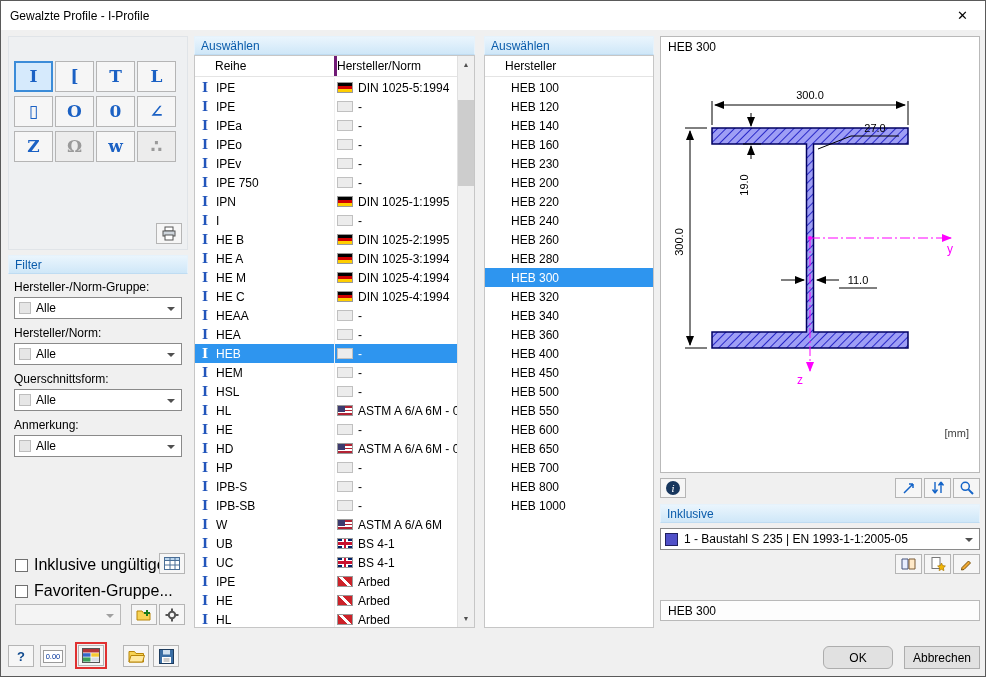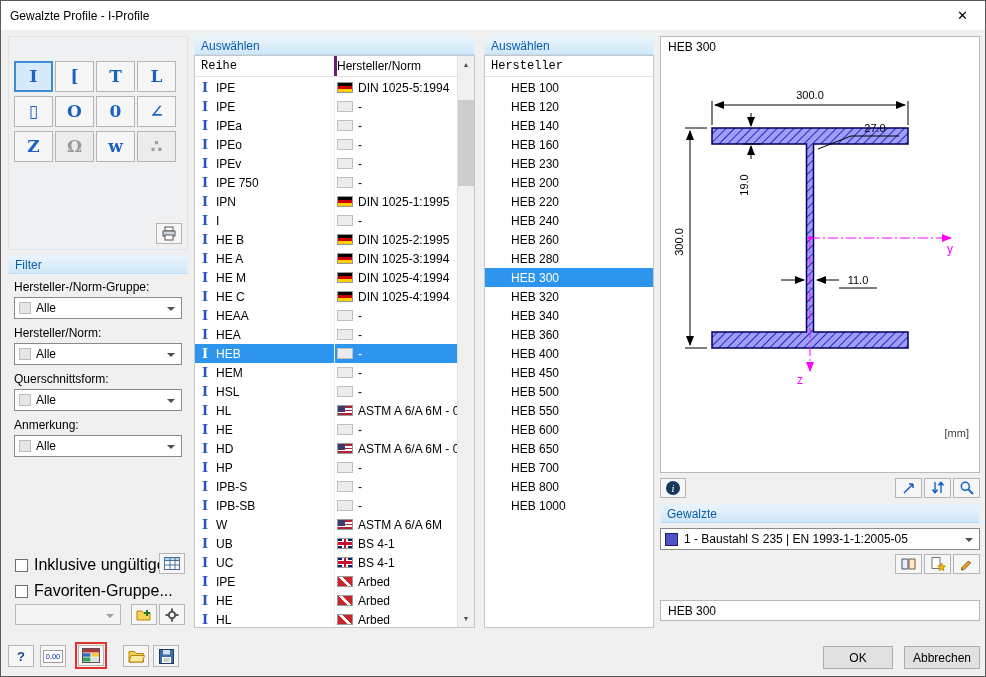--- a/index.html
+++ b/index.html
@@ -54,21 +54,21 @@
                border:1px solid #b9b9b9; }
   .fav-combo .combo-arrow { border-top-color:#a0a0a0; }
 
   
   .p-series { position:absolute; left:193px; top:35px; width:281px; height:592px; }
   .p-size   { position:absolute; left:483px; top:35px; width:170px; height:592px; }
   .tbl { position:absolute; left:0; right:0; top:19px; bottom:0; background:#fff;
          border:1px solid #c6c6c6; overflow:hidden; }
   .colhdr { height:21px; display:flex; align-items:center; border-bottom:1px solid #e4e4e4;
             background:#fff; }
-  .colhdr .ch1 { width:139px; padding-left:6px;font-family:Liberation Mono, monospace; }
+  .colhdr .ch1 { width:139px; padding-left:20px; }
   .colhdr .ch2 { flex:1; border-left:3px solid #701a75; height:100%;
                  display:flex; align-items:center; }
   .list { position:absolute; left:0; top:22px; bottom:0; }
   .p-series .list { right:17px; }
   .p-size .list { right:0; }
   .srow { height:19px; display:flex; align-items:center; cursor:pointer; }
   .srow .c1 { width:139px; display:flex; align-items:center; gap:6px; padding-left:5px; height:100%;}
   .srow .c2 { flex:1; display:flex; align-items:center; gap:5px; padding-left:2px;
               border-left:1px solid #f0f0f0; height:100%; white-space:nowrap; overflow:hidden;}
   .beam-i { font-family:"DejaVu Serif","DejaVu Sans",serif; font-weight:bold; font-size:13px;
@@ -136,21 +136,21 @@
   .btn-calc { left:39px; top:644px; }
   .calc-display { font-size:7.5px; color:#00339a; border:1px solid #9a9a9a; padding:1px 2px; background:#fff; }
   .btn-units-wrap { position:absolute; left:74px; top:641px; width:32px; height:27px;
                     border:2px solid #e03030; display:flex; align-items:center; justify-content:center; }
   .btn-units { width:26px; height:21px; background:#f6f6f6; border:1px solid #b5b5b5;
                display:flex; align-items:center; justify-content:center; cursor:pointer; }
   .btn-folder { left:122px; top:644px; }
   .btn-save { left:152px; top:644px; }
   .push-btn { position:absolute; top:645px; height:23px; background:#e1e1e1; border:1px solid #adadad;
               font-size:12px; display:flex; align-items:center; justify-content:center; cursor:pointer; }
-  .btn-ok { left:822px; width:70px; }
+  .btn-ok { left:822px; width:70px;border-radius:6px; }
   .btn-cancel { left:903px; width:76px; }
 </style>
 </head>
 <body>
 
 <div class="dialog">
 
   <div class="titlebar">
     <span class="ttl">Gewalzte Profile - I-Profile</span>
     <span class="close-btn">✕</span>
@@ -735,21 +735,21 @@
       <path d="M5,2 V12 M5,13 l-2.5,-3.5 M5,13 l2.5,-3.5 M11,13 V3 M11,2 l-2.5,3.5 M11,2 l2.5,3.5" stroke="#1464c8" stroke-width="1.4" fill="none"></path>
     </svg>
   </button>
   <button class="icon-btn pv-tool3">
     <svg width="16" height="16" viewBox="0 0 16 16">
       <circle cx="6.3" cy="6.3" r="4" stroke="#1464c8" stroke-width="1.5" fill="none"></circle>
       <line x1="9.4" y1="9.4" x2="14" y2="14" stroke="#1464c8" stroke-width="2"></line>
     </svg>
   </button>
 
-  <div class="hdr hdr-material">Gewalzte</div>
+  <div class="hdr hdr-material">Inklusive</div>
   <div class="combo combo-material">
     <span class="mat-sw"></span>
     <span class="combo-text">1 - Baustahl S 235 | EN 1993-1-1:2005-05</span>
     <span class="combo-arrow"></span>
   </div>
   <button class="icon-btn mat-tool1">
     <svg width="15" height="14" viewBox="0 0 15 14">
       <path d="M1,2 h6 v10 h-6 z" fill="#e8eeff" stroke="#44527a"></path>
       <path d="M8,2 h6 v10 h-6 z" fill="#ffe9c8" stroke="#7a5a34"></path>
     </svg>

